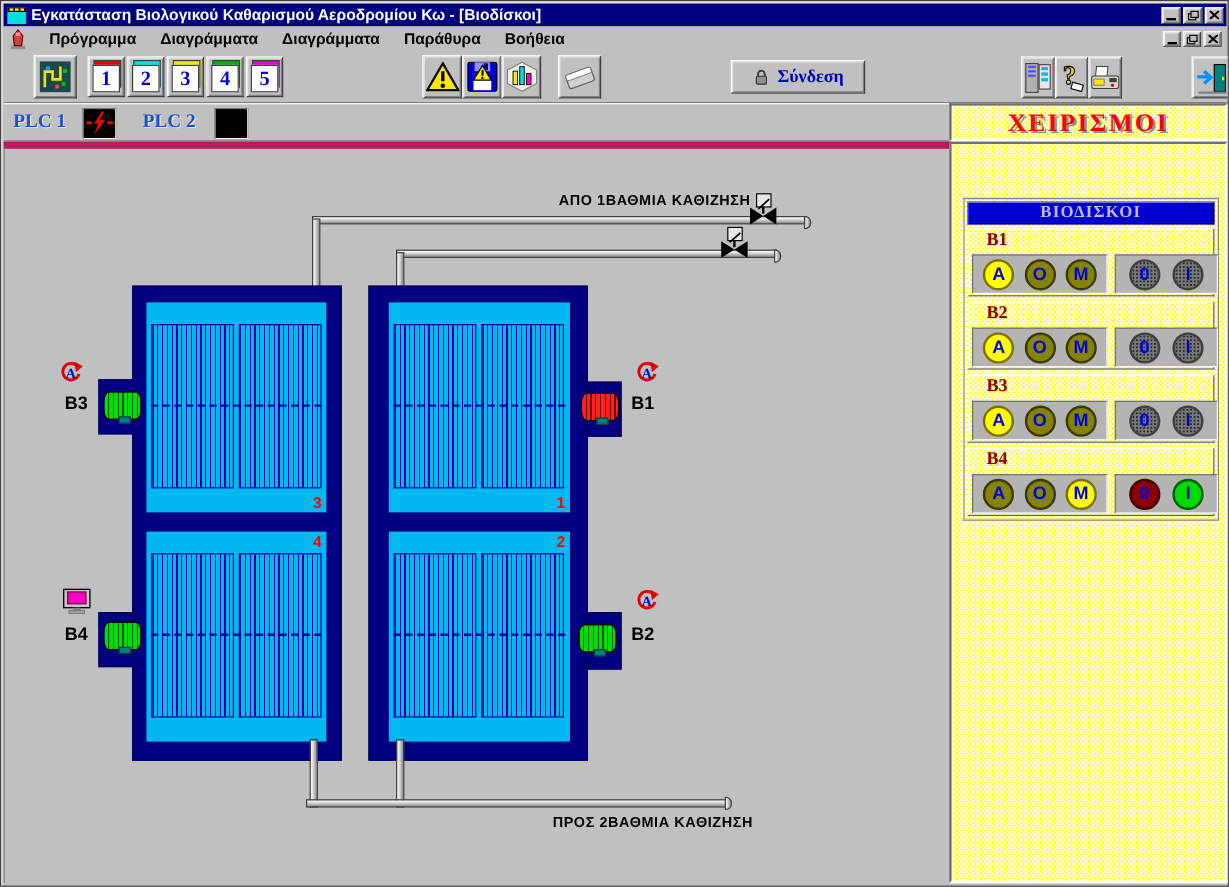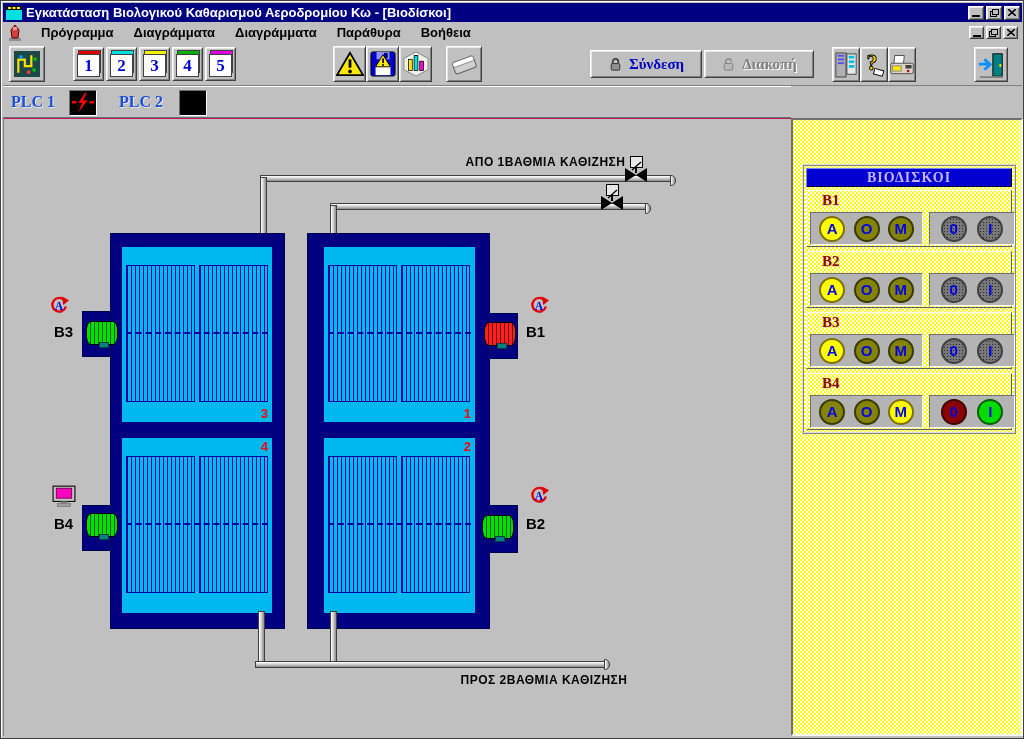--- a/index.html
+++ b/index.html
@@ -29,21 +29,21 @@
   .menubar{position:absolute;left:2px;top:21px;width:1019px;height:21px;background:#C0C0C0;
            display:flex;align-items:center;font-size:13px;font-weight:bold;color:#000;}
   .menu-appicon{width:18px;height:18px;margin:0 6px 0 4px;}
   .menu-item{padding:2px 10px;cursor:default;}
   .mdi-controls{margin-left:auto;display:flex;gap:2px;padding-right:4px;}
   .mdi-controls .wbtn{width:15px;height:13px;}
 
   
   .toolbar{position:absolute;left:2px;top:42px;width:1019px;height:43px;background:#C0C0C0;
            border-bottom:1px solid #808080;}
-  .tbtn{position:absolute;display:flex;align-items:center;justify-content:center;cursor:pointer;}
+  .tbtn{position:absolute;display:flex;align-items:center;justify-content:center;cursor:pointer;margin-left:19px;}
   .page-btn{position:absolute;width:31px;height:34px;top:4px;}
   .sheet-back{position:absolute;right:2px;top:2px;width:23px;height:23px;border:1px solid #404040;}
   .sheet-front{position:absolute;left:3px;bottom:3px;width:23px;height:23px;background:#fff;
                border:1px solid #404040;display:flex;align-items:center;justify-content:center;
                color:#0000D0;font-weight:bold;font-size:17px;font-family:"Liberation Serif",serif;}
   .wide-btn{height:28px;top:7px;gap:6px;font-family:"Liberation Serif",serif;font-weight:bold;font-size:15px;color:#0000C0;}
   .wide-btn.disabled{color:#808080;text-shadow:1px 1px 0 #fff;}
 
   
   .plcbar{position:absolute;left:2px;top:85px;width:788px;height:32px;background:#C0C0C0;
@@ -87,21 +87,21 @@
   .mode-circle{cursor:pointer;}
   .mode-on{background:#FFFF00;border:2px solid #807000;}
   .mode-off{background:#848400;border:2px solid #3A3A00;}
   .lamp-dim{background-color:#787878;border:2px solid #404040;
         background-image:radial-gradient(#2A2A2A 35%,transparent 40%);background-size:3px 3px;}
   .lamp-red{background:#8B0000;border:2px solid #400000;}
   .lamp-green{background:#00DC00;border:2px solid #006000;}
 
   
   .canvas{position:absolute;left:2px;top:117px;width:788px;height:618px;background:#C0C0C0;
-          border-left:1px solid #808080;border-top:1px solid #be185d;}
+          border-left:1px solid #808080;border-top:6px solid #be185d;}
   .tank{position:absolute;background:#000080;border:1px solid #000050;}
   .cell{position:absolute;background:#00B8F0;}
   .pack{position:absolute;top:18px;height:137px;width:69px;border:1px solid #0000A0;
         background:repeating-linear-gradient(90deg,#0000A0 0 1px,transparent 1px 4px);}
   .p1{left:4px;} .p2{left:77px;}
   .shaft{position:absolute;left:4px;right:4px;top:85px;border-top:2px dashed #0000A0;}
   .cellnum{position:absolute;right:4px;color:#FF0000;font-weight:bold;font-size:13px;}
   .num-bot{bottom:1px;} .num-top{top:1px;}
   .prot{position:absolute;background:#000080;border:1px solid #000050;}
   .motor{position:absolute;border:1px solid #000;border-radius:5px/9px;}
@@ -251,27 +251,20 @@
         </svg>
     </div>
 
     <div class="tbtn raised wide-btn" style="left:587px;width:112px;">
       <svg viewBox="0 0 16 16" width="15" height="15">
           <path d="M5 7 V5 a3 3 0 0 1 6 0 V7" fill="none" stroke="#404040" stroke-width="1.8"></path>
           <rect x="3.5" y="7" width="9" height="7" rx="1" fill="#909090" stroke="#303030"></rect>
         </svg>
       <span>Σύνδεση</span>
     </div>
-    <div class="tbtn raised wide-btn disabled" style="left:701px;width:110px;">
-      <svg viewBox="0 0 16 16" width="15" height="15">
-          <path d="M5 7 V5 a3 3 0 0 1 6 0" fill="none" stroke="#909090" stroke-width="1.8"></path>
-          <rect x="3.5" y="7" width="9" height="7" rx="1" fill="#B8B8B8" stroke="#808080"></rect>
-        </svg>
-      <span>Διακοπή</span>
-    </div>
 
     <div class="tbtn raised" style="left:829px;top:4px;width:28px;height:35px;">
       <svg viewBox="0 0 26 30" width="24" height="28">
           <rect x="2" y="2" width="11" height="26" fill="#B0B0B0" stroke="#404040"></rect>
           <rect x="4" y="4" width="7" height="2" fill="#5050FF"></rect>
           <rect x="4" y="8" width="7" height="2" fill="#5050FF"></rect>
           <rect x="4" y="12" width="7" height="2" fill="#5050FF"></rect>
           <rect x="14" y="3" width="10" height="22" fill="#E8E8E8" stroke="#404040"></rect>
           <rect x="16" y="5" width="6" height="3" fill="#00C0E0"></rect>
           <rect x="16" y="10" width="6" height="3" fill="#00C0E0"></rect>
@@ -311,20 +304,23 @@
           <rect x="20" y="10" width="5" height="2.5" fill="#FF0000"></rect>
           <polygon points="15,1 8,12 12,12 8,22 18,9 13,9 17,1" fill="#FF0000"></polygon>
         </svg>
     </div>
     <span class="plc-label" style="left:116px;">PLC 2</span>
     <div class="plc-box" style="left:176px;">
       
     </div>
   </div>
 
+  <div class="panel-header stipple">
+    <span>ΧΕΙΡΙΣΜΟΙ</span>
+  </div>
 
   <div class="canvas">
 
     <div class="flow-label" style="left:459px;top:36px;width:165px;">ΑΠΟ 1ΒΑΘΜΙΑ ΚΑΘΙΖΗΣΗ</div>
     <div class="pipe pipe-h" style="left:256px;top:56px;width:412px;"></div>
     <span class="pipe-end" style="left:666px;top:56px;"></span>
     <div class="pipe pipe-v" style="left:256px;top:58px;height:74px;"></div>
     <div class="valve-box" style="left:626px;top:37px;"><svg width="11" height="10" viewBox="0 0 11 10">
           <line x1="1" y1="9" x2="10" y2="1" stroke="#000" stroke-width="1.4"></line>
         </svg></div>

